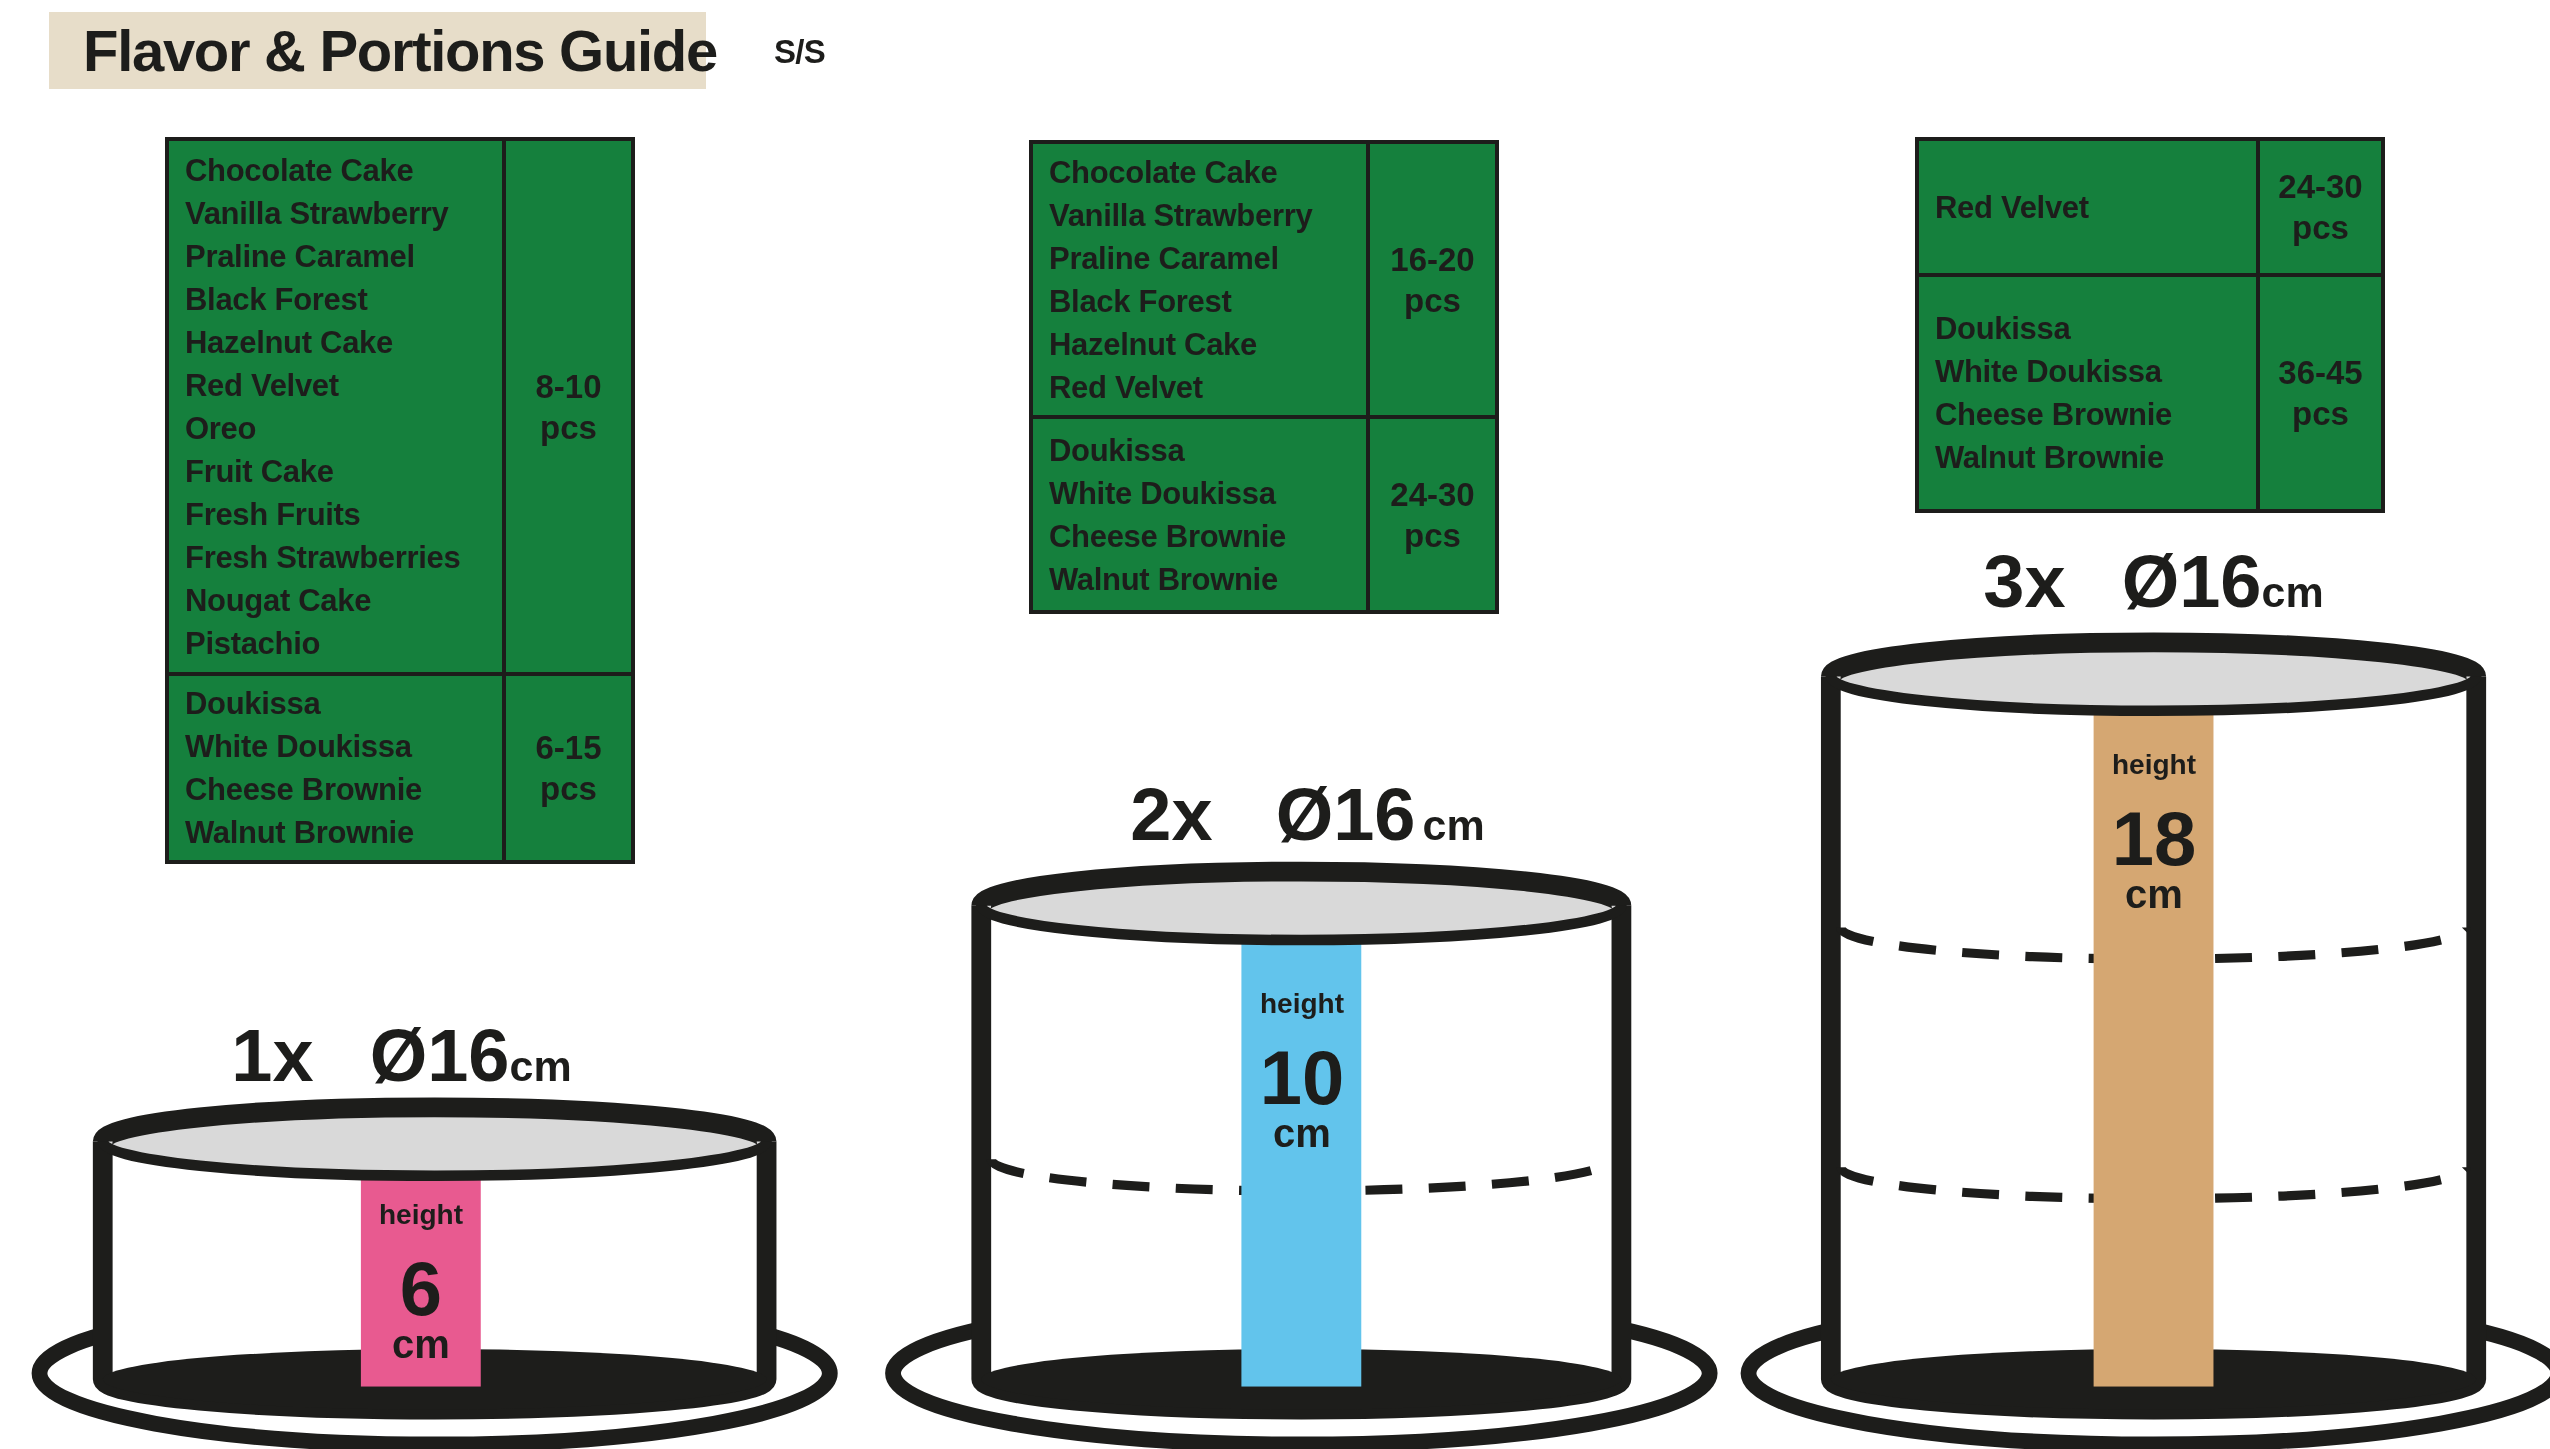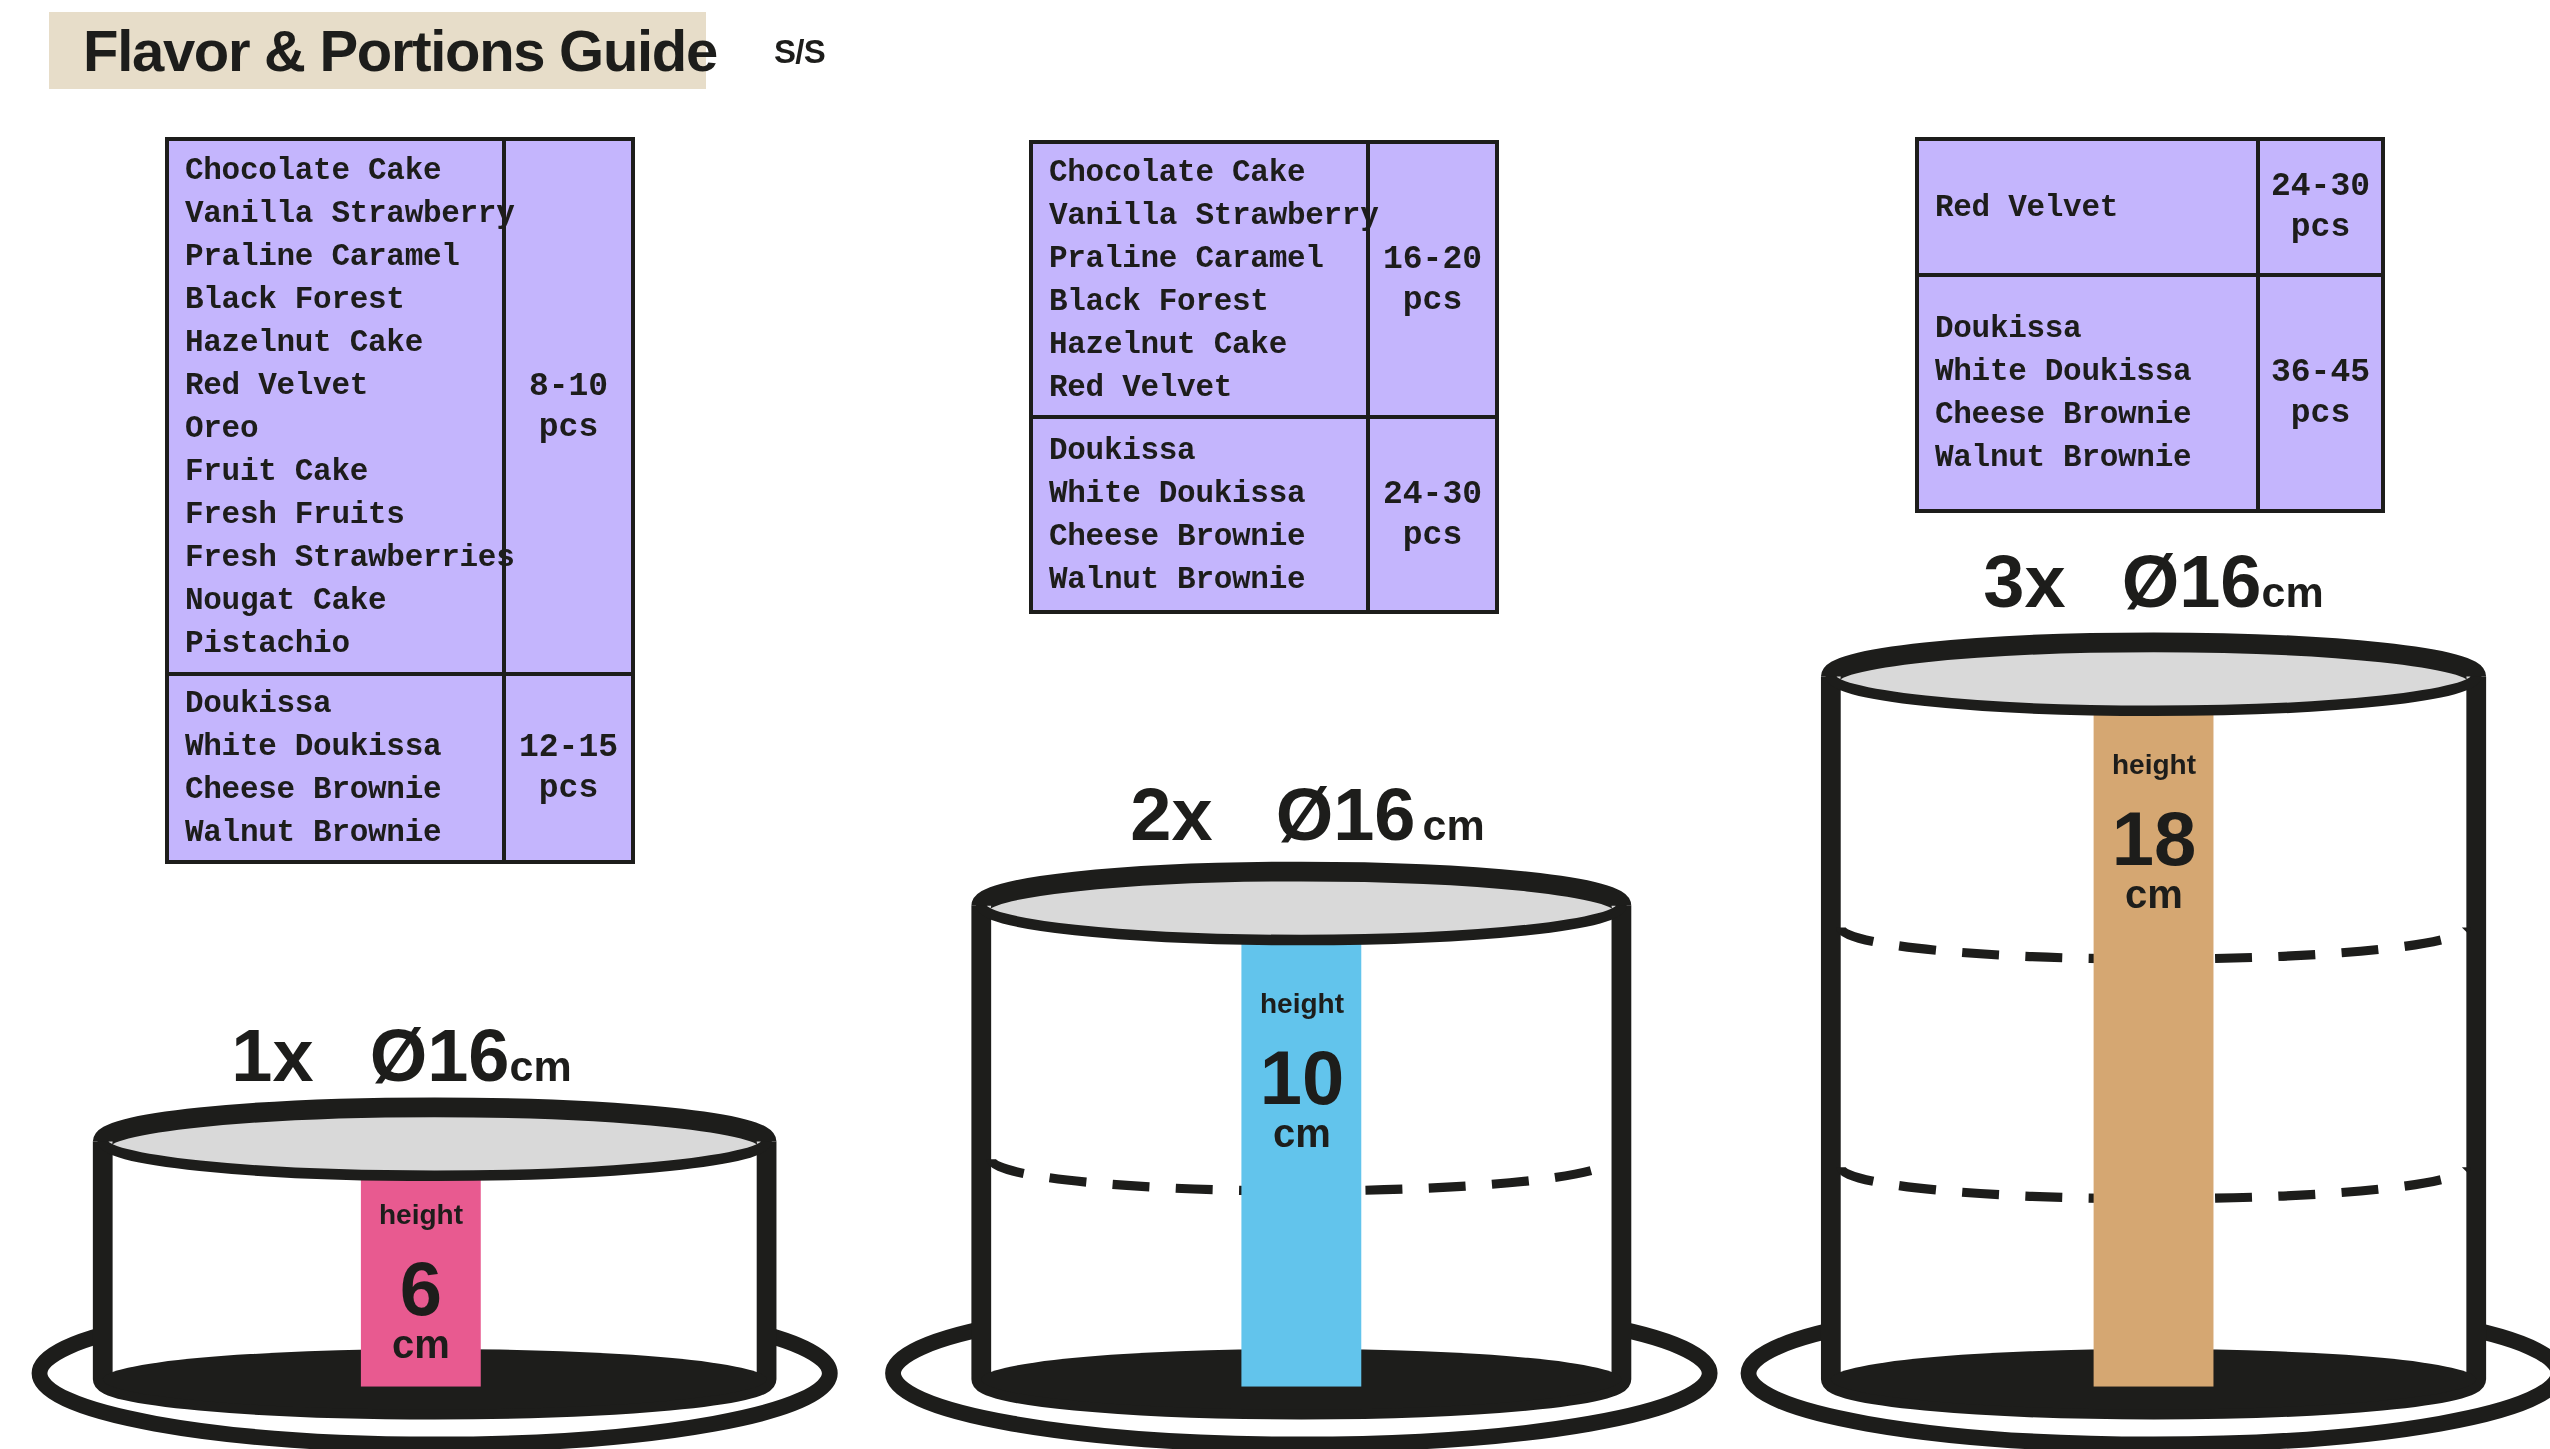--- a/index.html
+++ b/index.html
@@ -26,23 +26,22 @@
   .title-tag{
     position:absolute;left:774px;top:33px;
     font-size:33px;letter-spacing:-0.7px;
   }
 
   
   .ftable{
     position:absolute;
     display:grid;
     border:4.6px solid #1d1d1b;
-    background:#c4b5fd;
+    background:#15803d;
     box-sizing:border-box;
-    font-family:Liberation Mono, monospace;
   }
   .cell{box-sizing:border-box;display:flex;flex-direction:column;justify-content:center;}
   .cell.flavors{padding-left:16px;align-items:flex-start;}
   .cell.pcs{align-items:center;text-align:center;border-left:4.6px solid #1d1d1b;}
   .cell.row2{border-top:4.6px solid #1d1d1b;}
   .fl{font-size:31px;line-height:43px;letter-spacing:-0.3px;white-space:nowrap;}
   .pcs-num,.pcs-unit{font-size:33px;line-height:41px;}
 
   
   .cake-label{
@@ -125,21 +124,21 @@
       <div class="pcs-num">8-10</div>
       <div class="pcs-unit">pcs</div>
     </div>
     <div class="cell flavors row2">
       <div class="fl">Doukissa</div>
       <div class="fl">White Doukissa</div>
       <div class="fl">Cheese Brownie</div>
       <div class="fl">Walnut Brownie</div>
     </div>
     <div class="cell pcs row2">
-      <div class="pcs-num">12-15</div>
+      <div class="pcs-num">6-15</div>
       <div class="pcs-unit">pcs</div>
     </div>
   </div>
 
   <div class="ftable" style="left:1029px;top:140px;width:470px;height:474px;grid-template-columns:333px 1fr;grid-template-rows:271px 1fr;">
     <div class="cell flavors">
       <div class="fl">Chocolate Cake</div>
       <div class="fl">Vanilla Strawberry</div>
       <div class="fl">Praline Caramel</div>
       <div class="fl">Black Forest</div>

